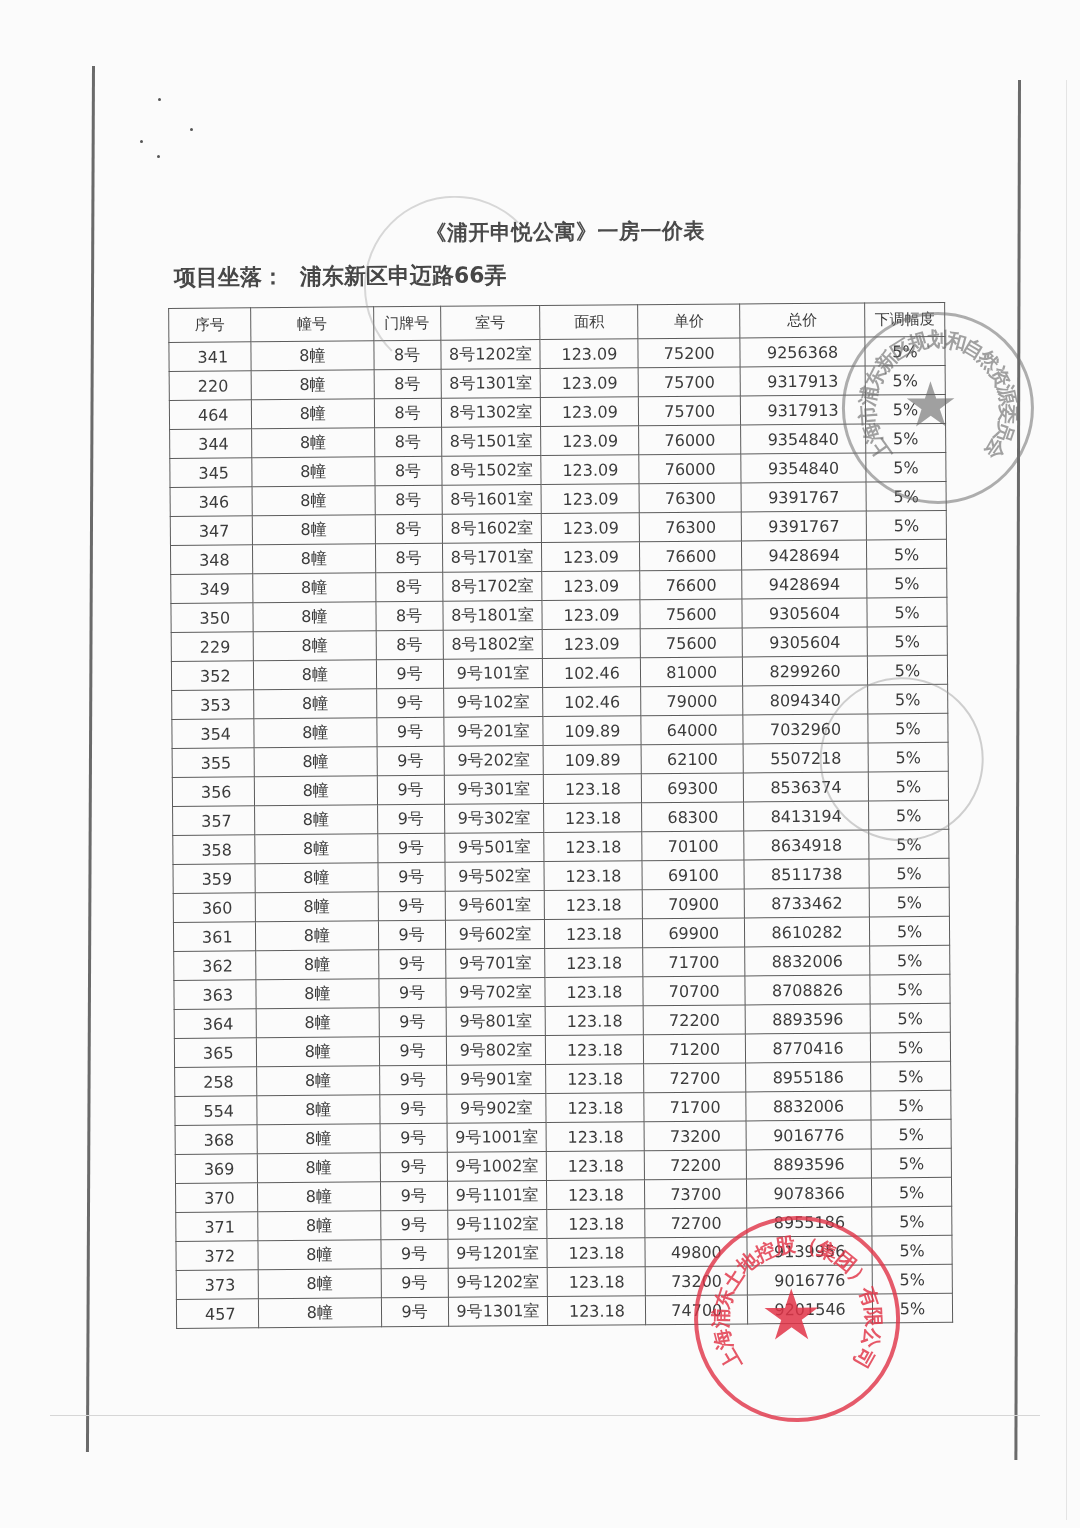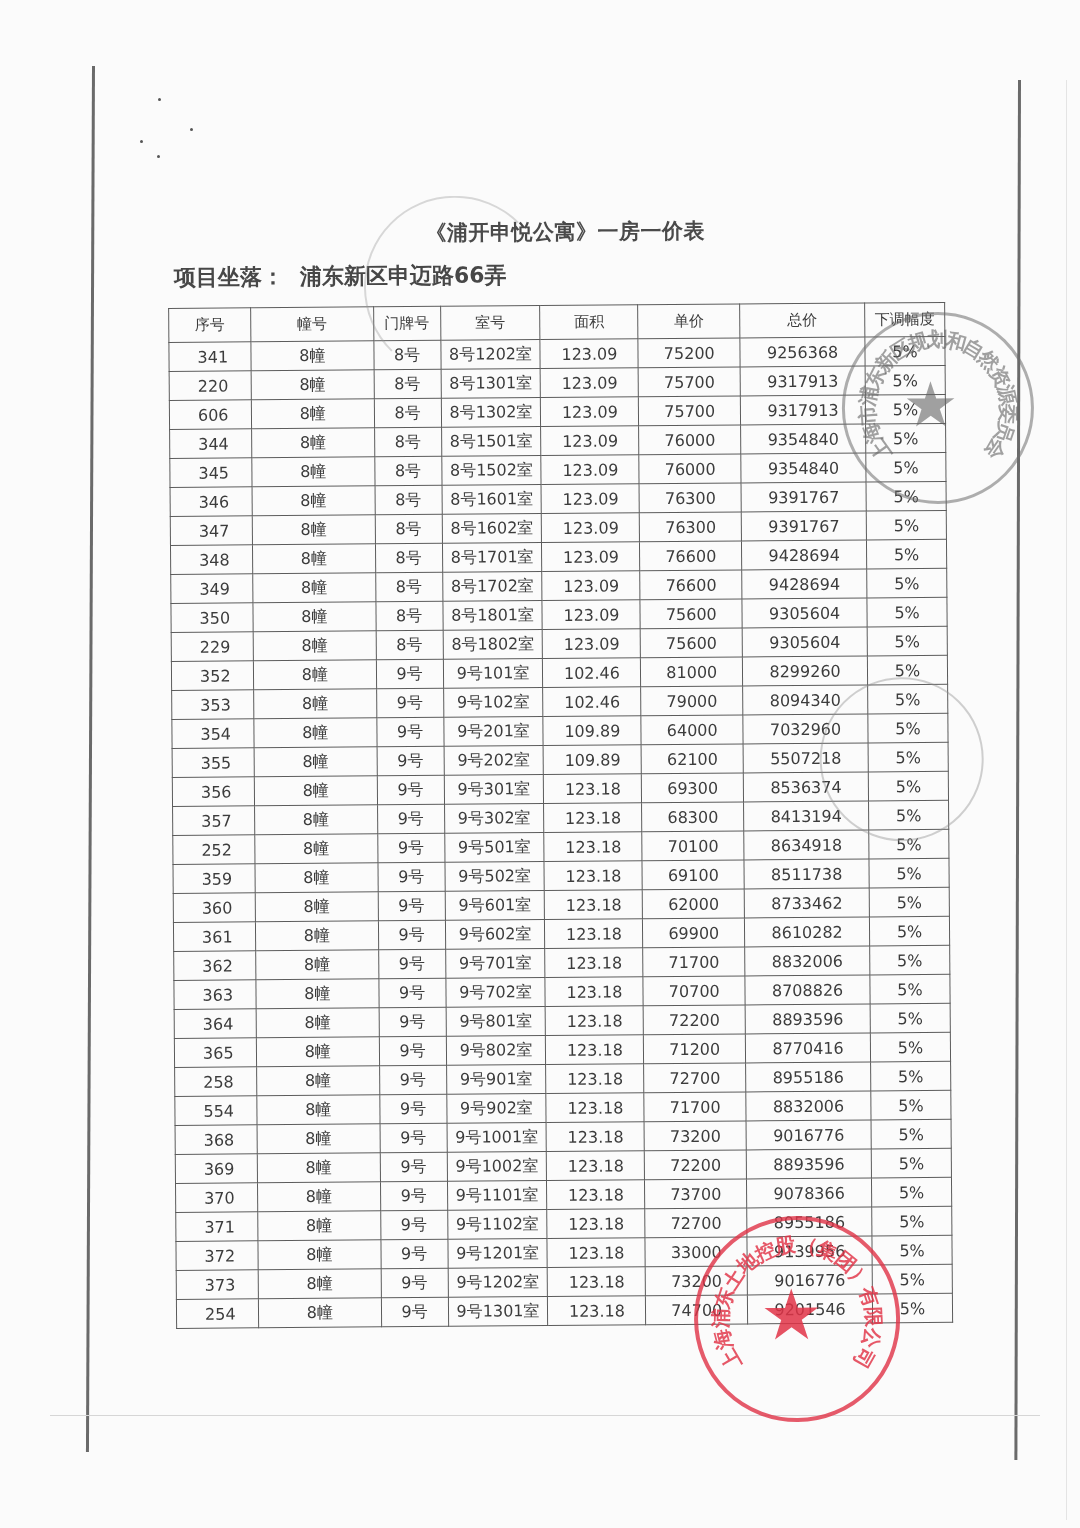--- a/index.html
+++ b/index.html
@@ -102,21 +102,21 @@
           <td class="seq">220</td>
           <td>8幢</td>
           <td>8号</td>
           <td>8号1301室</td>
           <td>123.09</td>
           <td>75700</td>
           <td>9317913</td>
           <td>5%</td>
         </tr>
         <tr>
-          <td class="seq">606</td>
+          <td class="seq">464</td>
           <td>8幢</td>
           <td>8号</td>
           <td>8号1302室</td>
           <td>123.09</td>
           <td>75700</td>
           <td>9317913</td>
           <td>5%</td>
         </tr>
         <tr>
           <td class="seq">344</td>
@@ -252,21 +252,21 @@
           <td class="seq">357</td>
           <td>8幢</td>
           <td>9号</td>
           <td>9号302室</td>
           <td>123.18</td>
           <td>68300</td>
           <td>8413194</td>
           <td>5%</td>
         </tr>
         <tr>
-          <td class="seq">252</td>
+          <td class="seq">358</td>
           <td>8幢</td>
           <td>9号</td>
           <td>9号501室</td>
           <td>123.18</td>
           <td>70100</td>
           <td>8634918</td>
           <td>5%</td>
         </tr>
         <tr>
           <td class="seq">359</td>
@@ -277,21 +277,21 @@
           <td>69100</td>
           <td>8511738</td>
           <td>5%</td>
         </tr>
         <tr>
           <td class="seq">360</td>
           <td>8幢</td>
           <td>9号</td>
           <td>9号601室</td>
           <td>123.18</td>
-          <td>62000</td>
+          <td>70900</td>
           <td>8733462</td>
           <td>5%</td>
         </tr>
         <tr>
           <td class="seq">361</td>
           <td>8幢</td>
           <td>9号</td>
           <td>9号602室</td>
           <td>123.18</td>
           <td>69900</td>
@@ -397,36 +397,36 @@
           <td>72700</td>
           <td>8955186</td>
           <td>5%</td>
         </tr>
         <tr>
           <td class="seq">372</td>
           <td>8幢</td>
           <td>9号</td>
           <td>9号1201室</td>
           <td>123.18</td>
-          <td>33000</td>
+          <td>49800</td>
           <td>9139956</td>
           <td>5%</td>
         </tr>
         <tr>
           <td class="seq">373</td>
           <td>8幢</td>
           <td>9号</td>
           <td>9号1202室</td>
           <td>123.18</td>
           <td>73200</td>
           <td>9016776</td>
           <td>5%</td>
         </tr>
         <tr>
-          <td class="seq">254</td>
+          <td class="seq">457</td>
           <td>8幢</td>
           <td>9号</td>
           <td>9号1301室</td>
           <td>123.18</td>
           <td>74700</td>
           <td>9201546</td>
           <td>5%</td>
         </tr>
       </tbody>
   </table>

